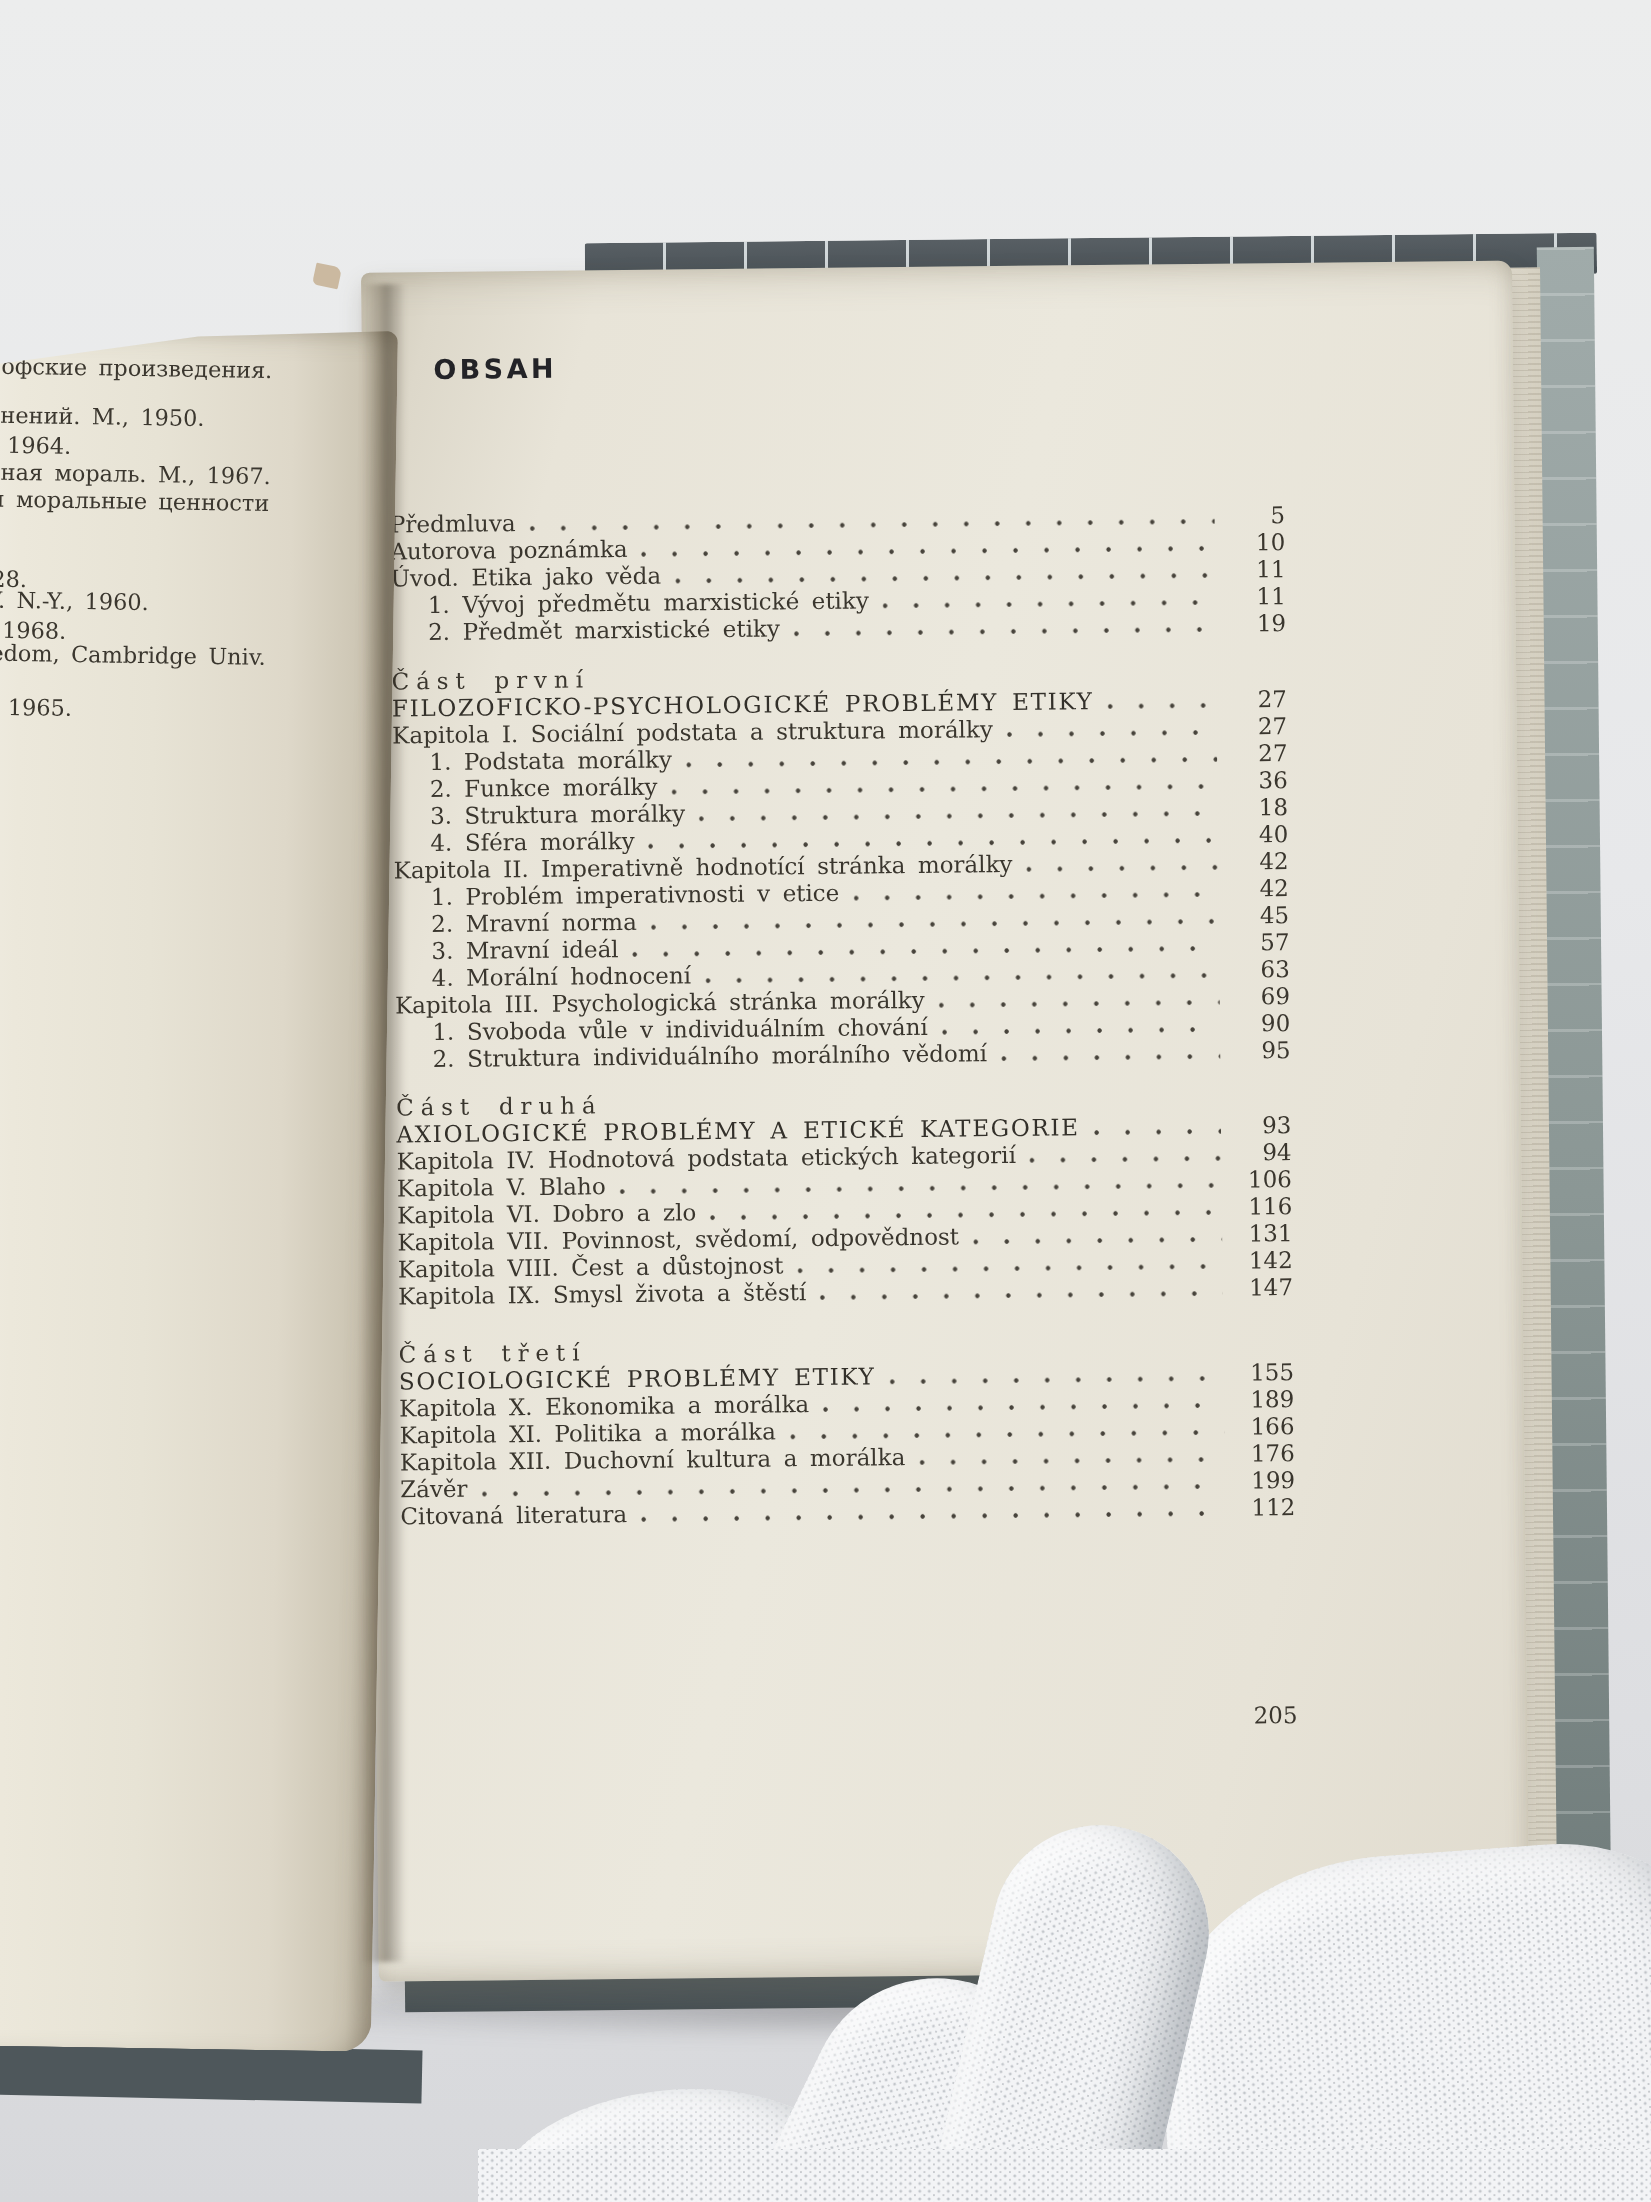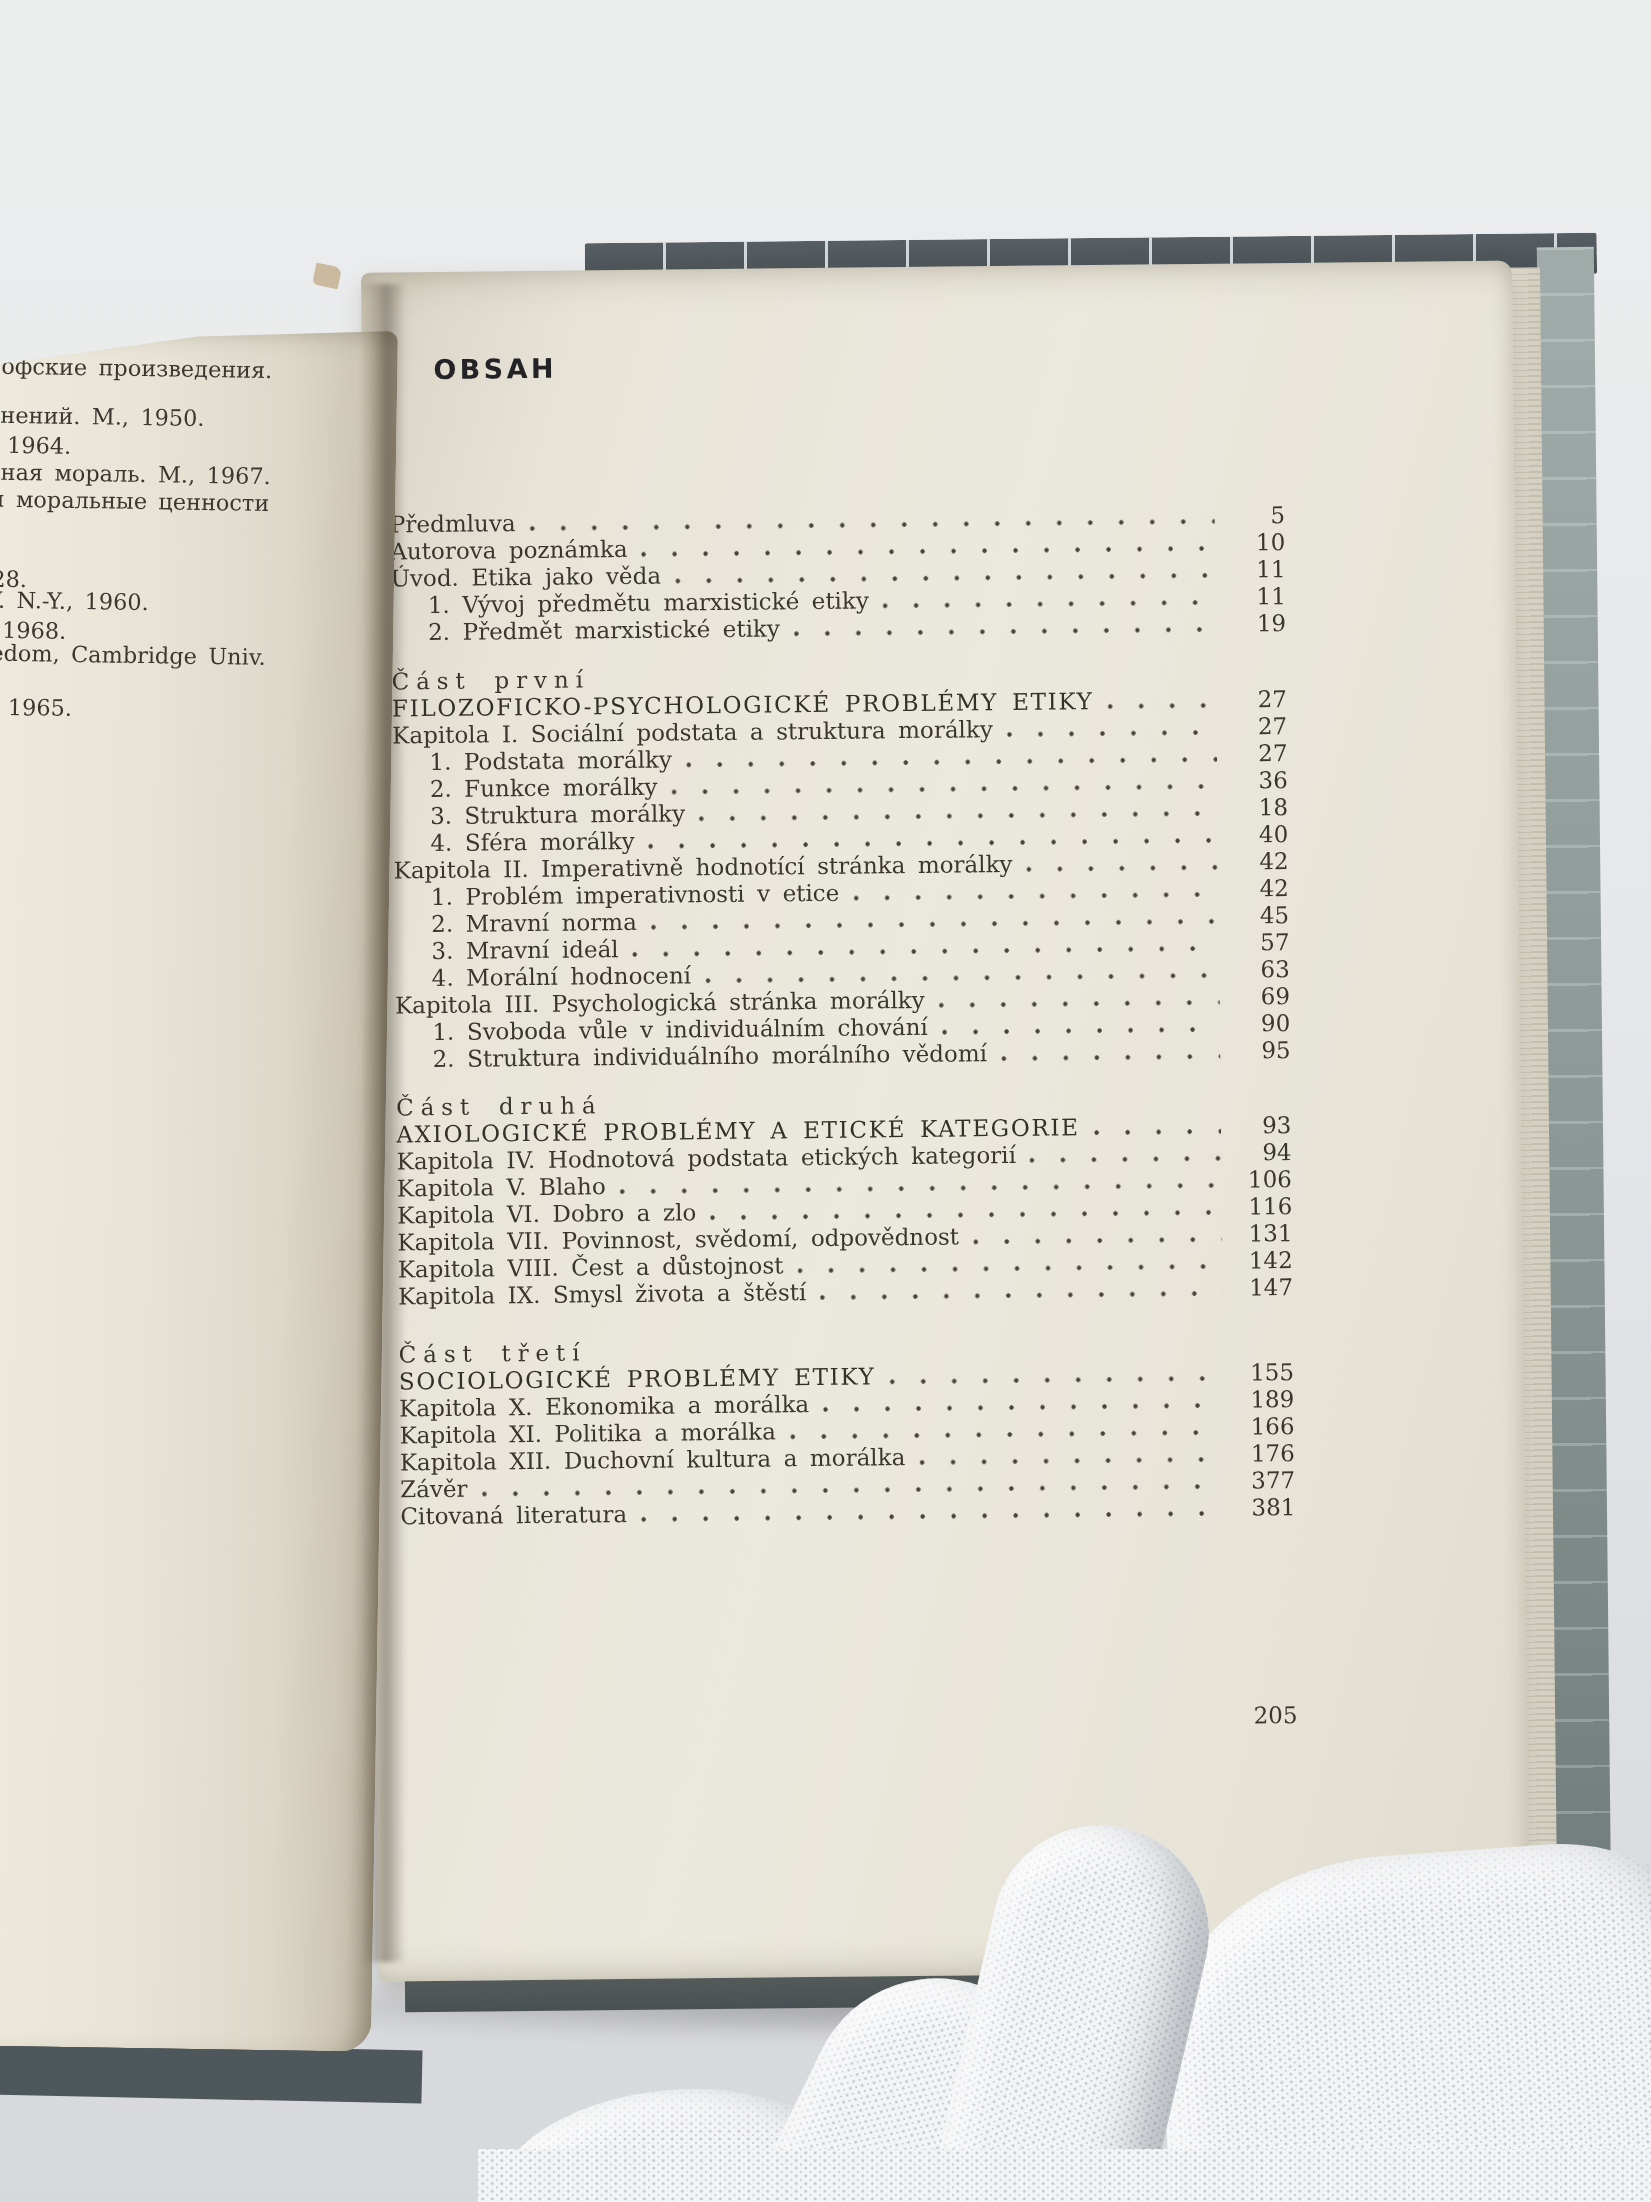--- a/index.html
+++ b/index.html
@@ -273,26 +273,26 @@
               <span class="toc-page">166</span>
             </div>
             <div class="toc-row">
               <span class="toc-label">Kapitola XII. Duchovní kultura a morálka</span>
               <span class="dots"></span>
               <span class="toc-page">176</span>
             </div>
             <div class="toc-row">
               <span class="toc-label">Závěr</span>
               <span class="dots"></span>
-              <span class="toc-page">377</span>
+              <span class="toc-page">199</span>
             </div>
             <div class="toc-row">
               <span class="toc-label">Citovaná literatura</span>
               <span class="dots"></span>
-              <span class="toc-page">381</span>
+              <span class="toc-page">112</span>
             </div>
           </div>
       </div>
       <div class="folio">205</div>
     </div>
   </div>
 
   <div class="cover-bottom-left"></div>
   <div class="left-page">
     <div class="lp-frags">

